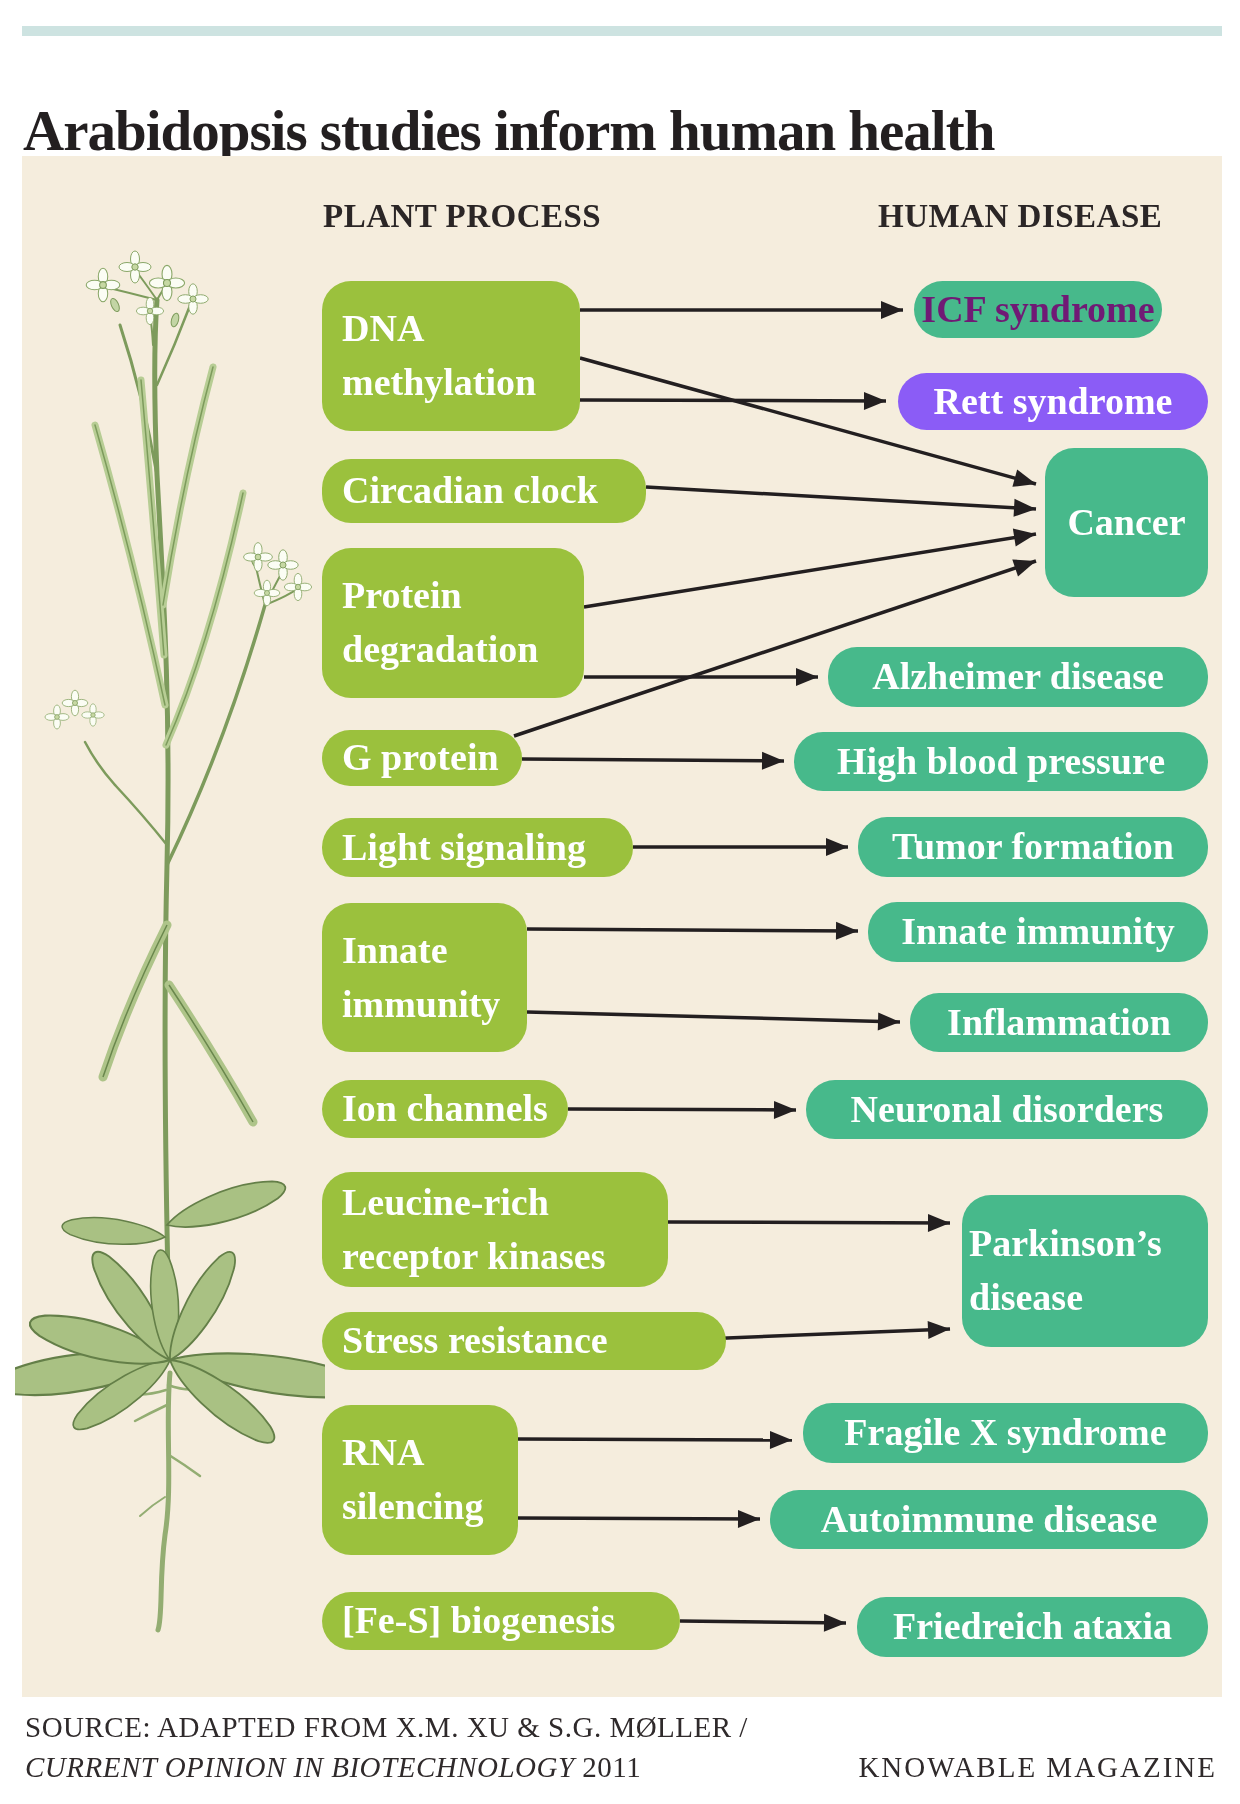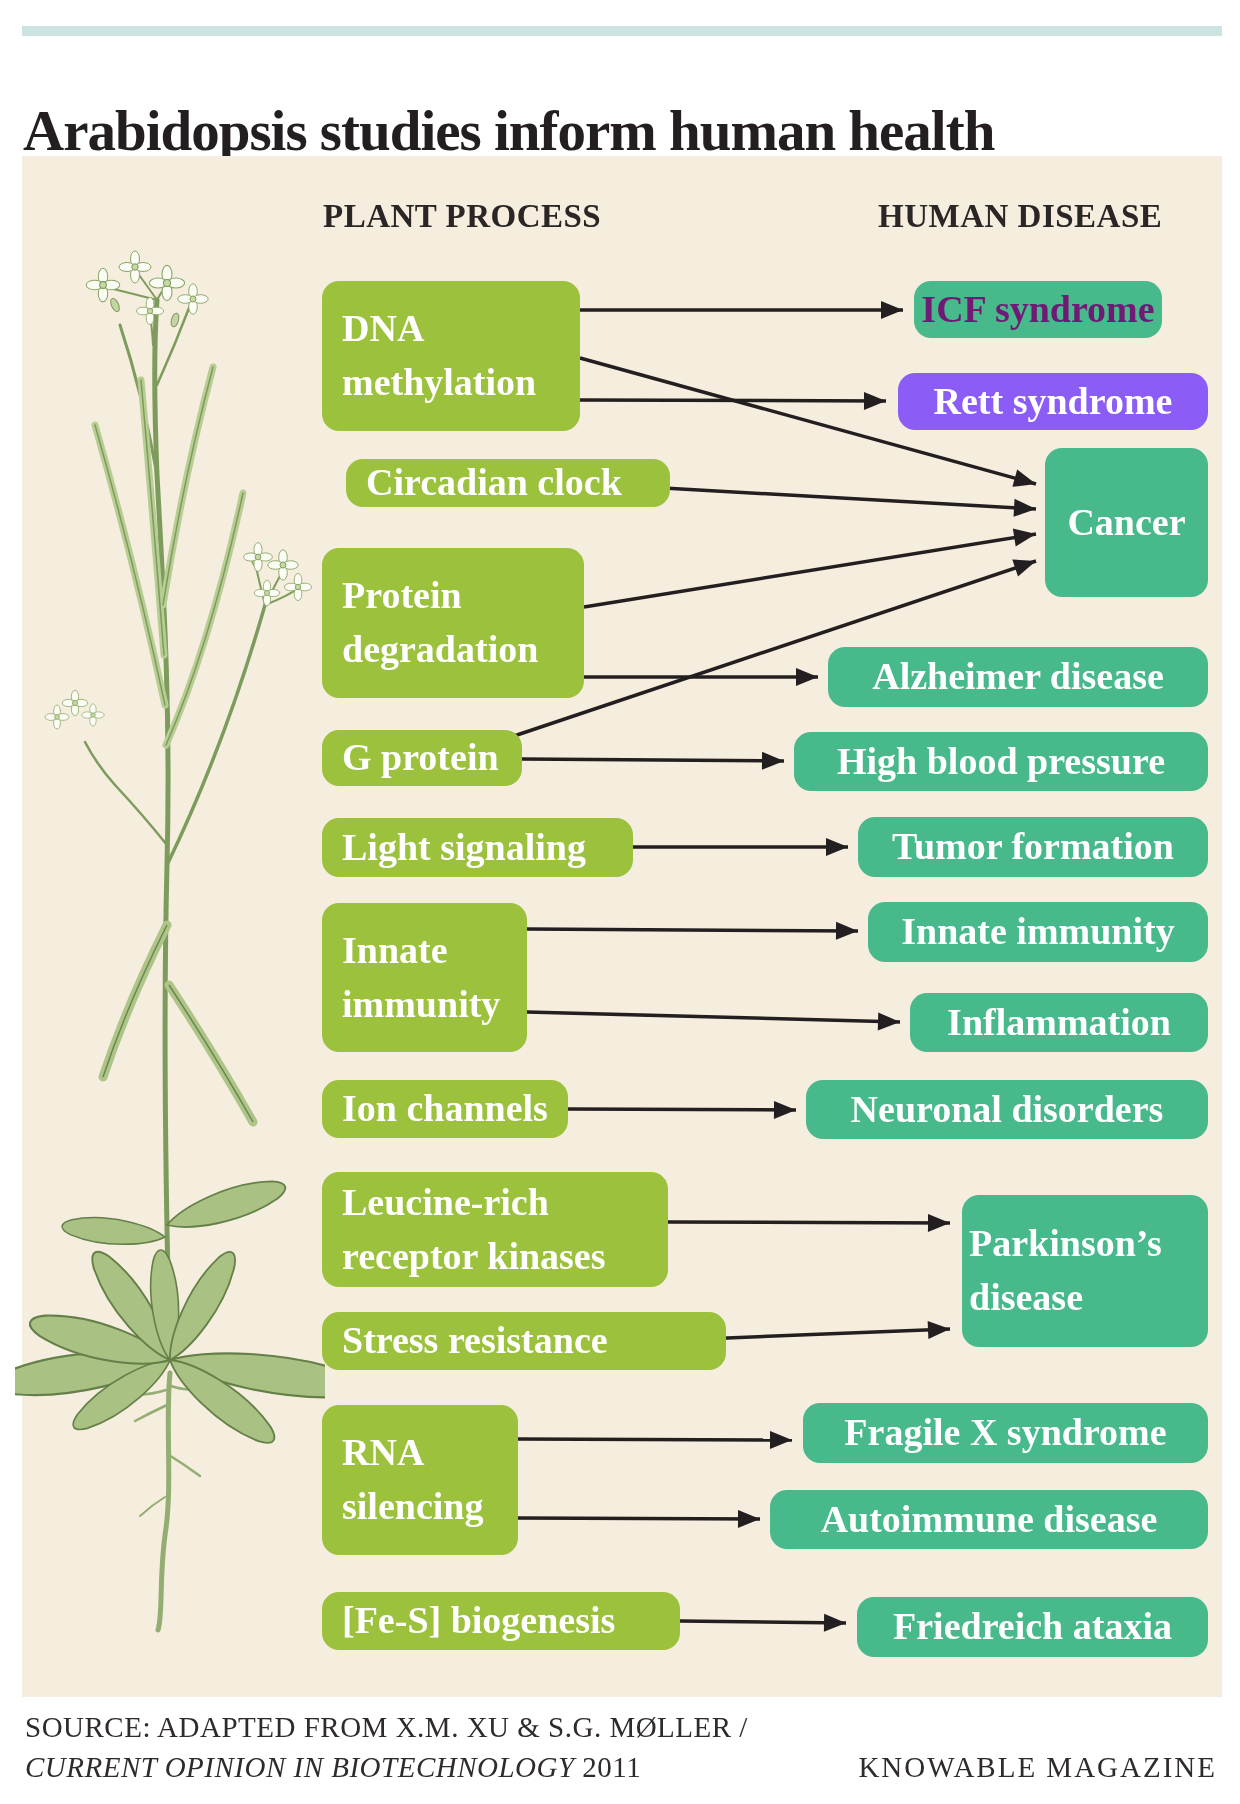--- a/index.html
+++ b/index.html
@@ -8,21 +8,21 @@
   #topbar{position:absolute;left:22px;top:26px;width:1200px;height:10px;}
   #title{position:absolute;left:23px;top:60px;font-size:57px;font-weight:800;letter-spacing:-1px;white-space:nowrap;}
   #panel{position:absolute;left:22px;top:156px;width:1200px;height:1541px;}
   .colhead{position:absolute;top:198px;font-size:33px;font-weight:700;letter-spacing:.5px;white-space:nowrap;}
   #col-left{left:323px;}
   #col-right{left:878px;}
   #plant-svg{position:absolute;left:15px;top:225px;z-index:1;}
   #edges{position:absolute;left:0;top:0;z-index:2;}
   #nodes{position:absolute;left:0;top:0;width:1240px;height:1804px;z-index:3;pointer-events:none;}
   .node{position:absolute;display:flex;align-items:center;color:#fff;font-size:38px;font-weight:700;
-        line-height:1.42;border-radius:17px;box-sizing:border-box;white-space:nowrap;}
+        line-height:1.42;border-radius:29px;box-sizing:border-box;white-space:nowrap;}
   .node.plant{justify-content:flex-start;padding-left:20px;}
   .node.disease{justify-content:center;}
   .node.disease.ml{justify-content:flex-start;padding-left:7px;}
   .node.ml{white-space:pre-line;}
   #footer-line1,#footer-line2{position:absolute;left:25px;font-size:29px;font-weight:500;letter-spacing:.5px;white-space:nowrap;}
   #footer-line1{top:1711px;}
   #footer-line2{top:1751px;}
   #footer-line2 .it{font-style:italic;}
   #footer-credit{position:absolute;right:23px;top:1751px;font-size:29px;font-weight:500;letter-spacing:2px;white-space:nowrap;text-align:center;}
 </style>
@@ -158,21 +158,21 @@
         <line x1="680" y1="1621" x2="846" y2="1623" marker-end="url(#ah)"></line>
       </g>
   </svg>
 
   <div class="colhead" id="col-left" style="color: rgb(43, 38, 38);">PLANT PROCESS</div>
   <div class="colhead" id="col-right" style="color: rgb(43, 38, 38);">HUMAN DISEASE</div>
 
   <div id="nodes">
       <div class="node plant ml" style="left: 322px; top: 281px; width: 258px; height: 150px; background: rgb(155, 193, 61); color: rgb(255, 255, 255);">DNA
 methylation</div>
-      <div class="node plant" style="left: 322px; top: 459px; width: 324px; height: 48px; background: rgb(155, 193, 61); color: rgb(255, 255, 255); margin-left: 24px;">Circadian clock</div>
+      <div class="node plant" style="left: 322px; top: 459px; width: 324px; height: 64px; background: rgb(155, 193, 61); color: rgb(255, 255, 255);">Circadian clock</div>
       <div class="node plant ml" style="left: 322px; top: 548px; width: 262px; height: 150px; background: rgb(155, 193, 61); color: rgb(255, 255, 255);">Protein
 degradation</div>
       <div class="node plant" style="left: 322px; top: 730px; width: 200px; height: 56px; background: rgb(155, 193, 61); color: rgb(255, 255, 255);">G protein</div>
       <div class="node plant" style="left: 322px; top: 818px; width: 311px; height: 59px; background: rgb(155, 193, 61); color: rgb(255, 255, 255);">Light signaling</div>
       <div class="node plant ml" style="left: 322px; top: 903px; width: 205px; height: 149px; background: rgb(155, 193, 61); color: rgb(255, 255, 255);">Innate
 immunity</div>
       <div class="node plant" style="left: 322px; top: 1080px; width: 246px; height: 58px; background: rgb(155, 193, 61); color: rgb(255, 255, 255);">Ion channels</div>
       <div class="node plant ml" style="left: 322px; top: 1172px; width: 346px; height: 115px; background: rgb(155, 193, 61); color: rgb(255, 255, 255);">Leucine-rich
 receptor kinases</div>
       <div class="node plant" style="left: 322px; top: 1312px; width: 404px; height: 58px; background: rgb(155, 193, 61); color: rgb(255, 255, 255);">Stress resistance</div>

